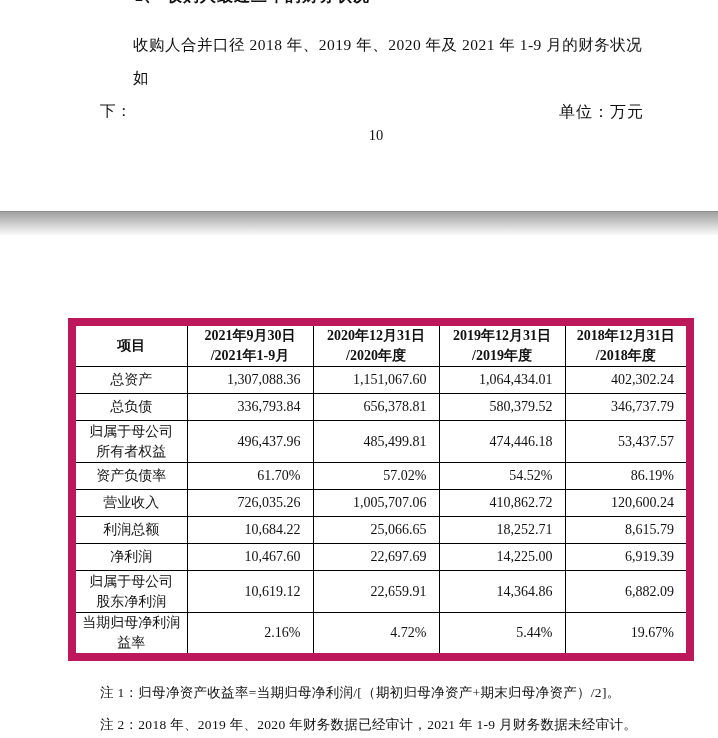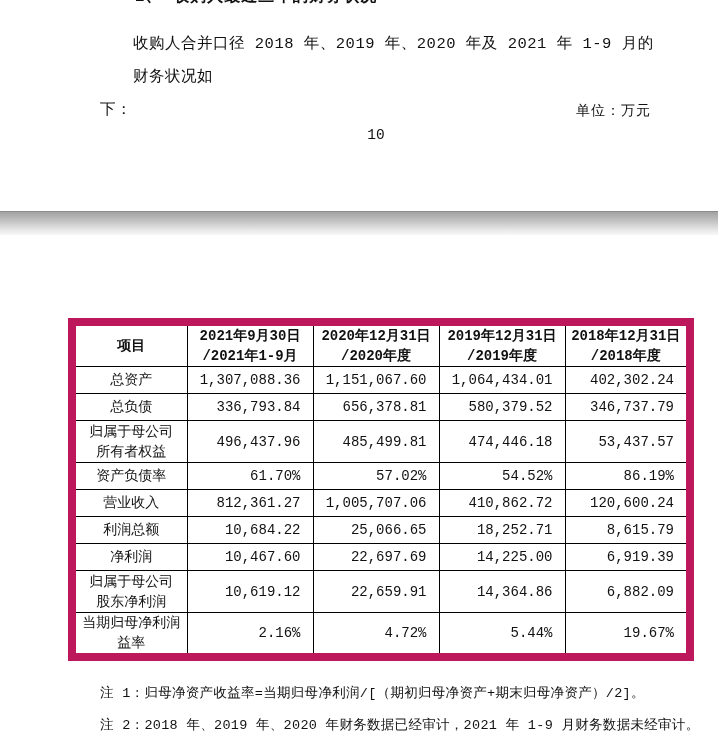--- a/index.html
+++ b/index.html
@@ -7,21 +7,20 @@
   body {
     font-family: "Liberation Serif", "DejaVu Serif", serif;
     color: #111111;
   }
   .page {
     position: relative;
     width: 718px;
     height: 738px;
     background: #ffffff;
     overflow: hidden;
-    font-family: Liberation Mono, monospace;
   }
 
   
   .clipped-heading {
     position: absolute;
     top: -14px;
     left: 135px;
     font-size: 16px;
     font-weight: bold;
     letter-spacing: 1px;
@@ -33,22 +32,22 @@
     left: 100px;
     width: 556px;
     font-size: 15.5px;
     line-height: 33px;
     letter-spacing: 0.5px;
   }
   .intro .indent { padding-left: 33px; display: block; }
   .unit-label {
     position: absolute;
     top: 102px;
-    right: 67px;
-    font-size: 14px;
+    right: 74px;
+    font-size: 16px;
     letter-spacing: 1px;
   }
   .page-number {
     position: absolute;
     top: 127px;
     left: 336px;
     width: 80px;
     text-align: center;
     font-size: 14.5px;
   }
@@ -179,21 +178,21 @@
         </tr>
         <tr class="normal">
           <td class="label">资产负债率</td>
           <td class="value">61.70%</td>
           <td class="value">57.02%</td>
           <td class="value">54.52%</td>
           <td class="value">86.19%</td>
         </tr>
         <tr class="normal">
           <td class="label">营业收入</td>
-          <td class="value">812,361.27</td>
+          <td class="value">726,035.26</td>
           <td class="value">1,005,707.06</td>
           <td class="value">410,862.72</td>
           <td class="value">120,600.24</td>
         </tr>
         <tr class="normal">
           <td class="label">利润总额</td>
           <td class="value">10,684.22</td>
           <td class="value">25,066.65</td>
           <td class="value">18,252.71</td>
           <td class="value">8,615.79</td>

